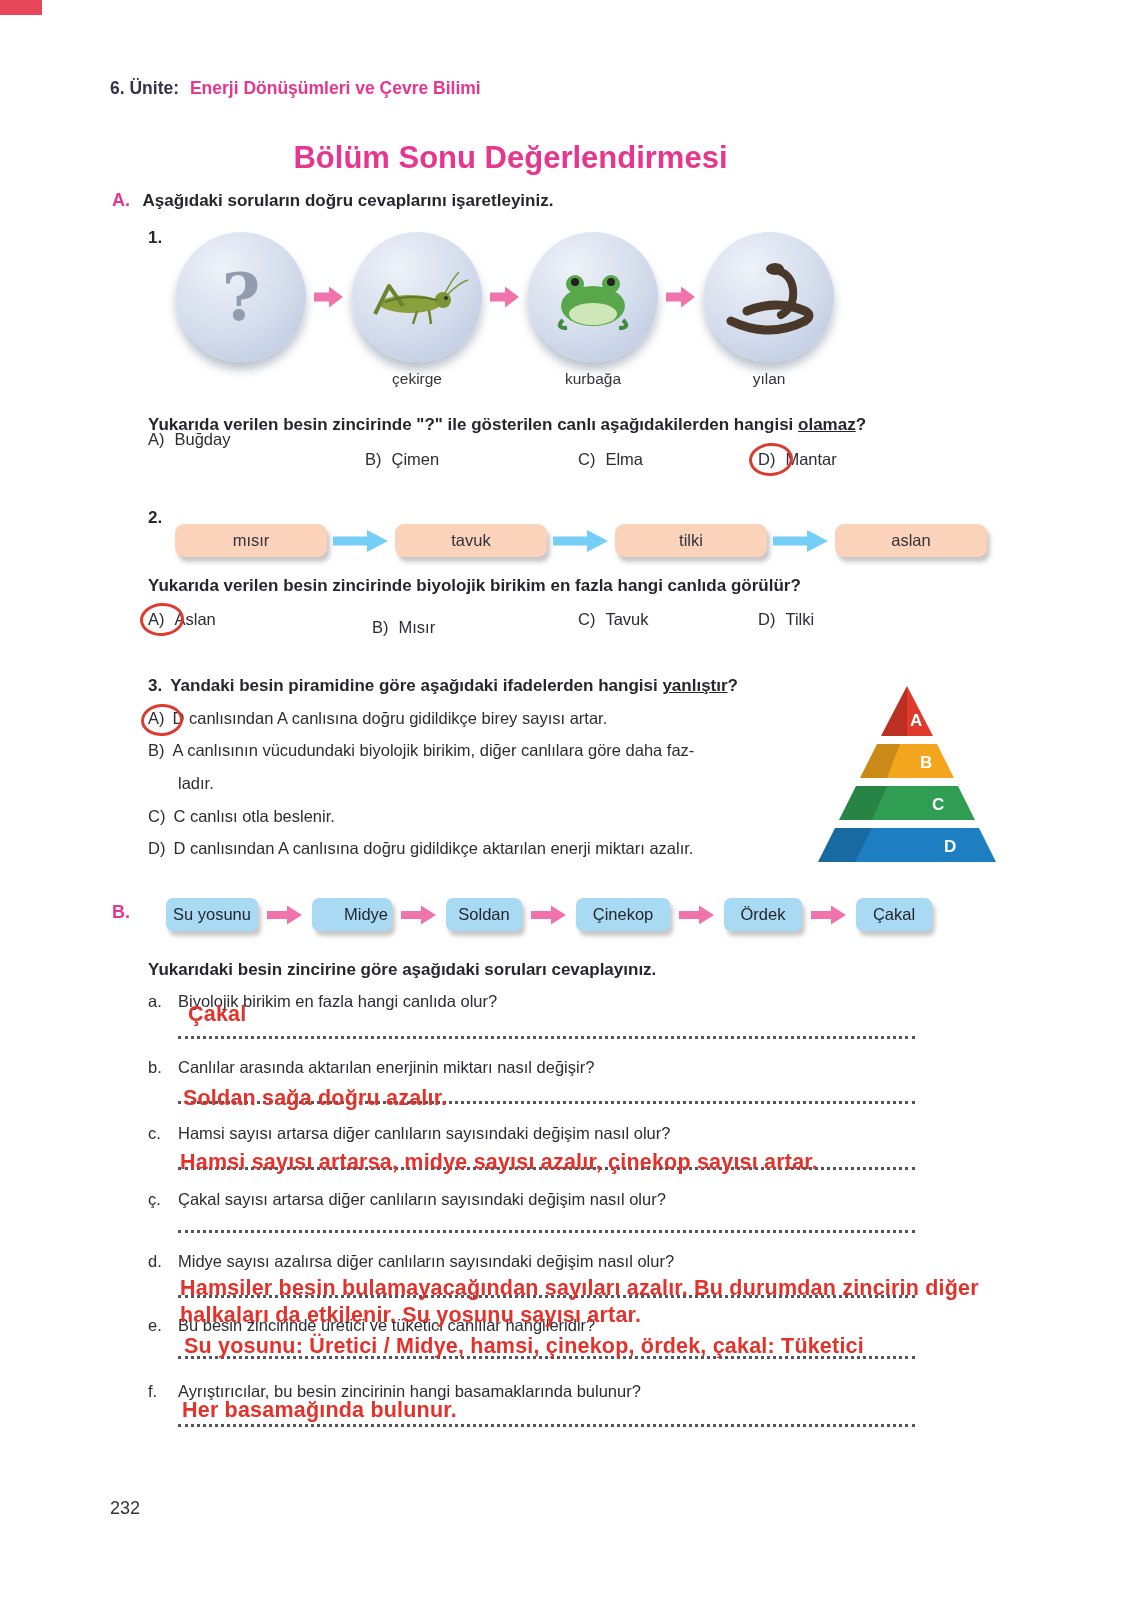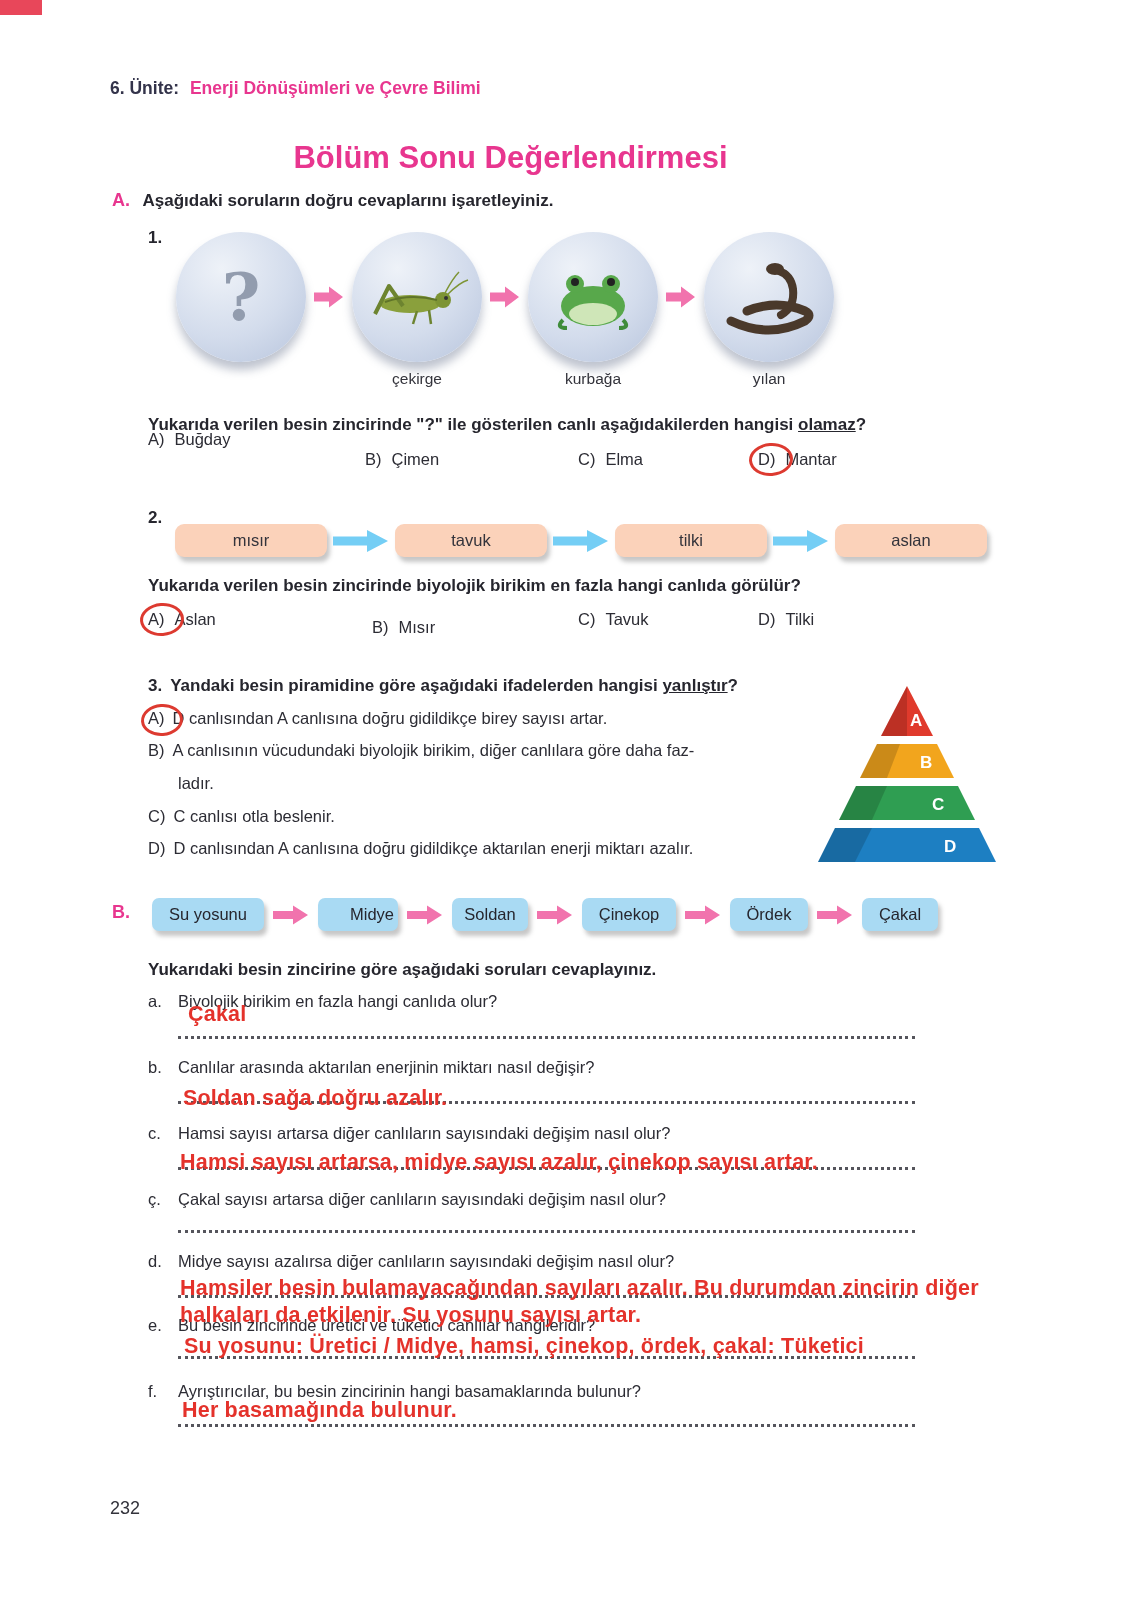--- a/index.html
+++ b/index.html
@@ -195,21 +195,21 @@
     <polygon points="33,148 70,148 53,182 16,182" fill="rgba(0,0,0,0.16)"></polygon>
     <text x="108" y="46" style="font:700 17px 'Liberation Sans',sans-serif;fill:#fff">A</text>
     <text x="118" y="88" style="font:700 17px 'Liberation Sans',sans-serif;fill:#fff">B</text>
     <text x="130" y="130" style="font:700 17px 'Liberation Sans',sans-serif;fill:#fff">C</text>
     <text x="142" y="172" style="font:700 17px 'Liberation Sans',sans-serif;fill:#fff">D</text>
   </svg>
 
   <div class="abs sec-label" style="left:112px;top:902px;">B.</div>
 
   <div class="abs" style="left:152px;top:898px;display:flex;align-items:center;">
-    <div class="b-box" style="width:112px;">Su yosunu</div>
+    <div class="b-box" style="width:92px;margin-left:14px;">Su yosunu</div>
     <svg class="chain-arrow arrow-pink a-gap3" width="36" height="22" viewBox="0 0 36 22">
         <path d="M0 7 H20 V1.5 L35 11 L20 20.5 V15 H0 Z"></path>
       </svg>
     <div class="b-box" style="width:80px;padding-left:28px;">Midye</div>
     <svg class="chain-arrow arrow-pink a-gap3" width="36" height="22" viewBox="0 0 36 22">
         <path d="M0 7 H20 V1.5 L35 11 L20 20.5 V15 H0 Z"></path>
       </svg>
     <div class="b-box" style="width:76px;">Soldan</div>
     <svg class="chain-arrow arrow-pink a-gap3" width="36" height="22" viewBox="0 0 36 22">
         <path d="M0 7 H20 V1.5 L35 11 L20 20.5 V15 H0 Z"></path>

